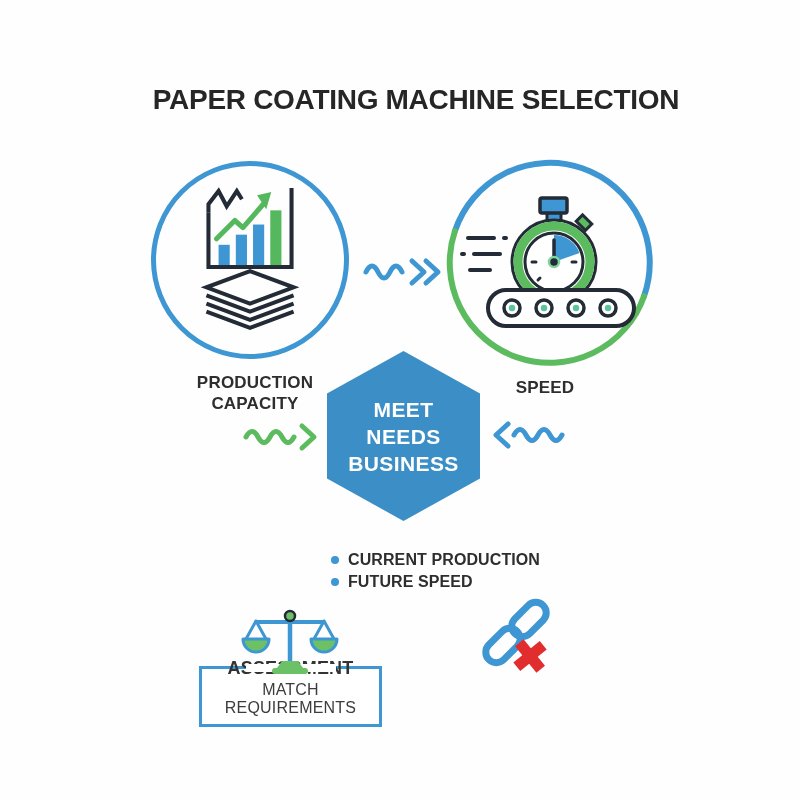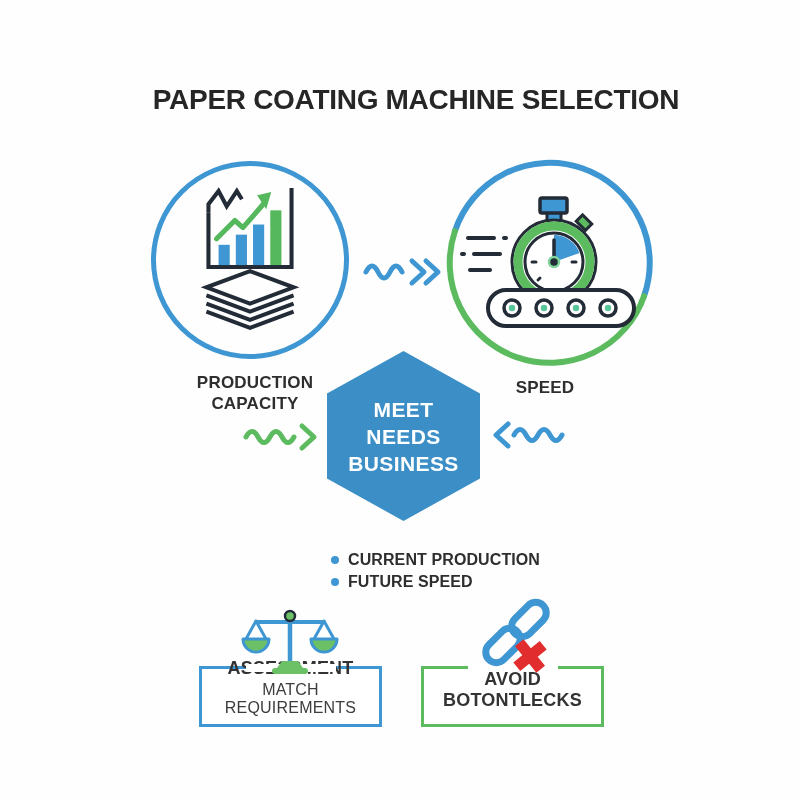--- a/index.html
+++ b/index.html
@@ -196,24 +196,20 @@
 
     <path d="M86,13 L76,31 M86,13 L96,31" stroke="#3E96D2" stroke-width="3" fill="none" stroke-linecap="round"></path>
     <path d="M73,31 A 13,13 0 0 0 99,31 Z" fill="#6CC066" stroke="#3E96D2" stroke-width="3" stroke-linejoin="round"></path>
 
     <circle cx="52" cy="8" r="5" fill="#6CC066" stroke="#222B36" stroke-width="2.5"></circle>
 
     <path d="M44,53 L60,53 L65,60 L39,60 Z" fill="#6CC066"></path>
     <rect x="34" y="60" width="36" height="6" rx="3" fill="#6CC066"></rect>
   </svg>
 
-  <div class="box box-green">
-    <span class="notch"></span>
-    <div class="box-title">AVOID BOTONTLECKS</div>
-  </div>
   <svg class="chain-icon" width="82" height="82" viewBox="0 0 82 82">
     <rect x="32" y="12" width="40" height="21" rx="10.5" fill="none" stroke="#3E96D2" stroke-width="7" transform="rotate(-45 52 22.5)"></rect>
     <rect x="6" y="38" width="40" height="21" rx="10.5" fill="none" stroke="#3E96D2" stroke-width="7" transform="rotate(-45 26 48.5)"></rect>
     <g stroke="#E12D2D" stroke-width="11" transform="rotate(6 53 59)">
       <line x1="41" y1="47" x2="65" y2="71"></line>
       <line x1="65" y1="47" x2="41" y2="71"></line>
     </g>
   </svg>
 
 </div>

